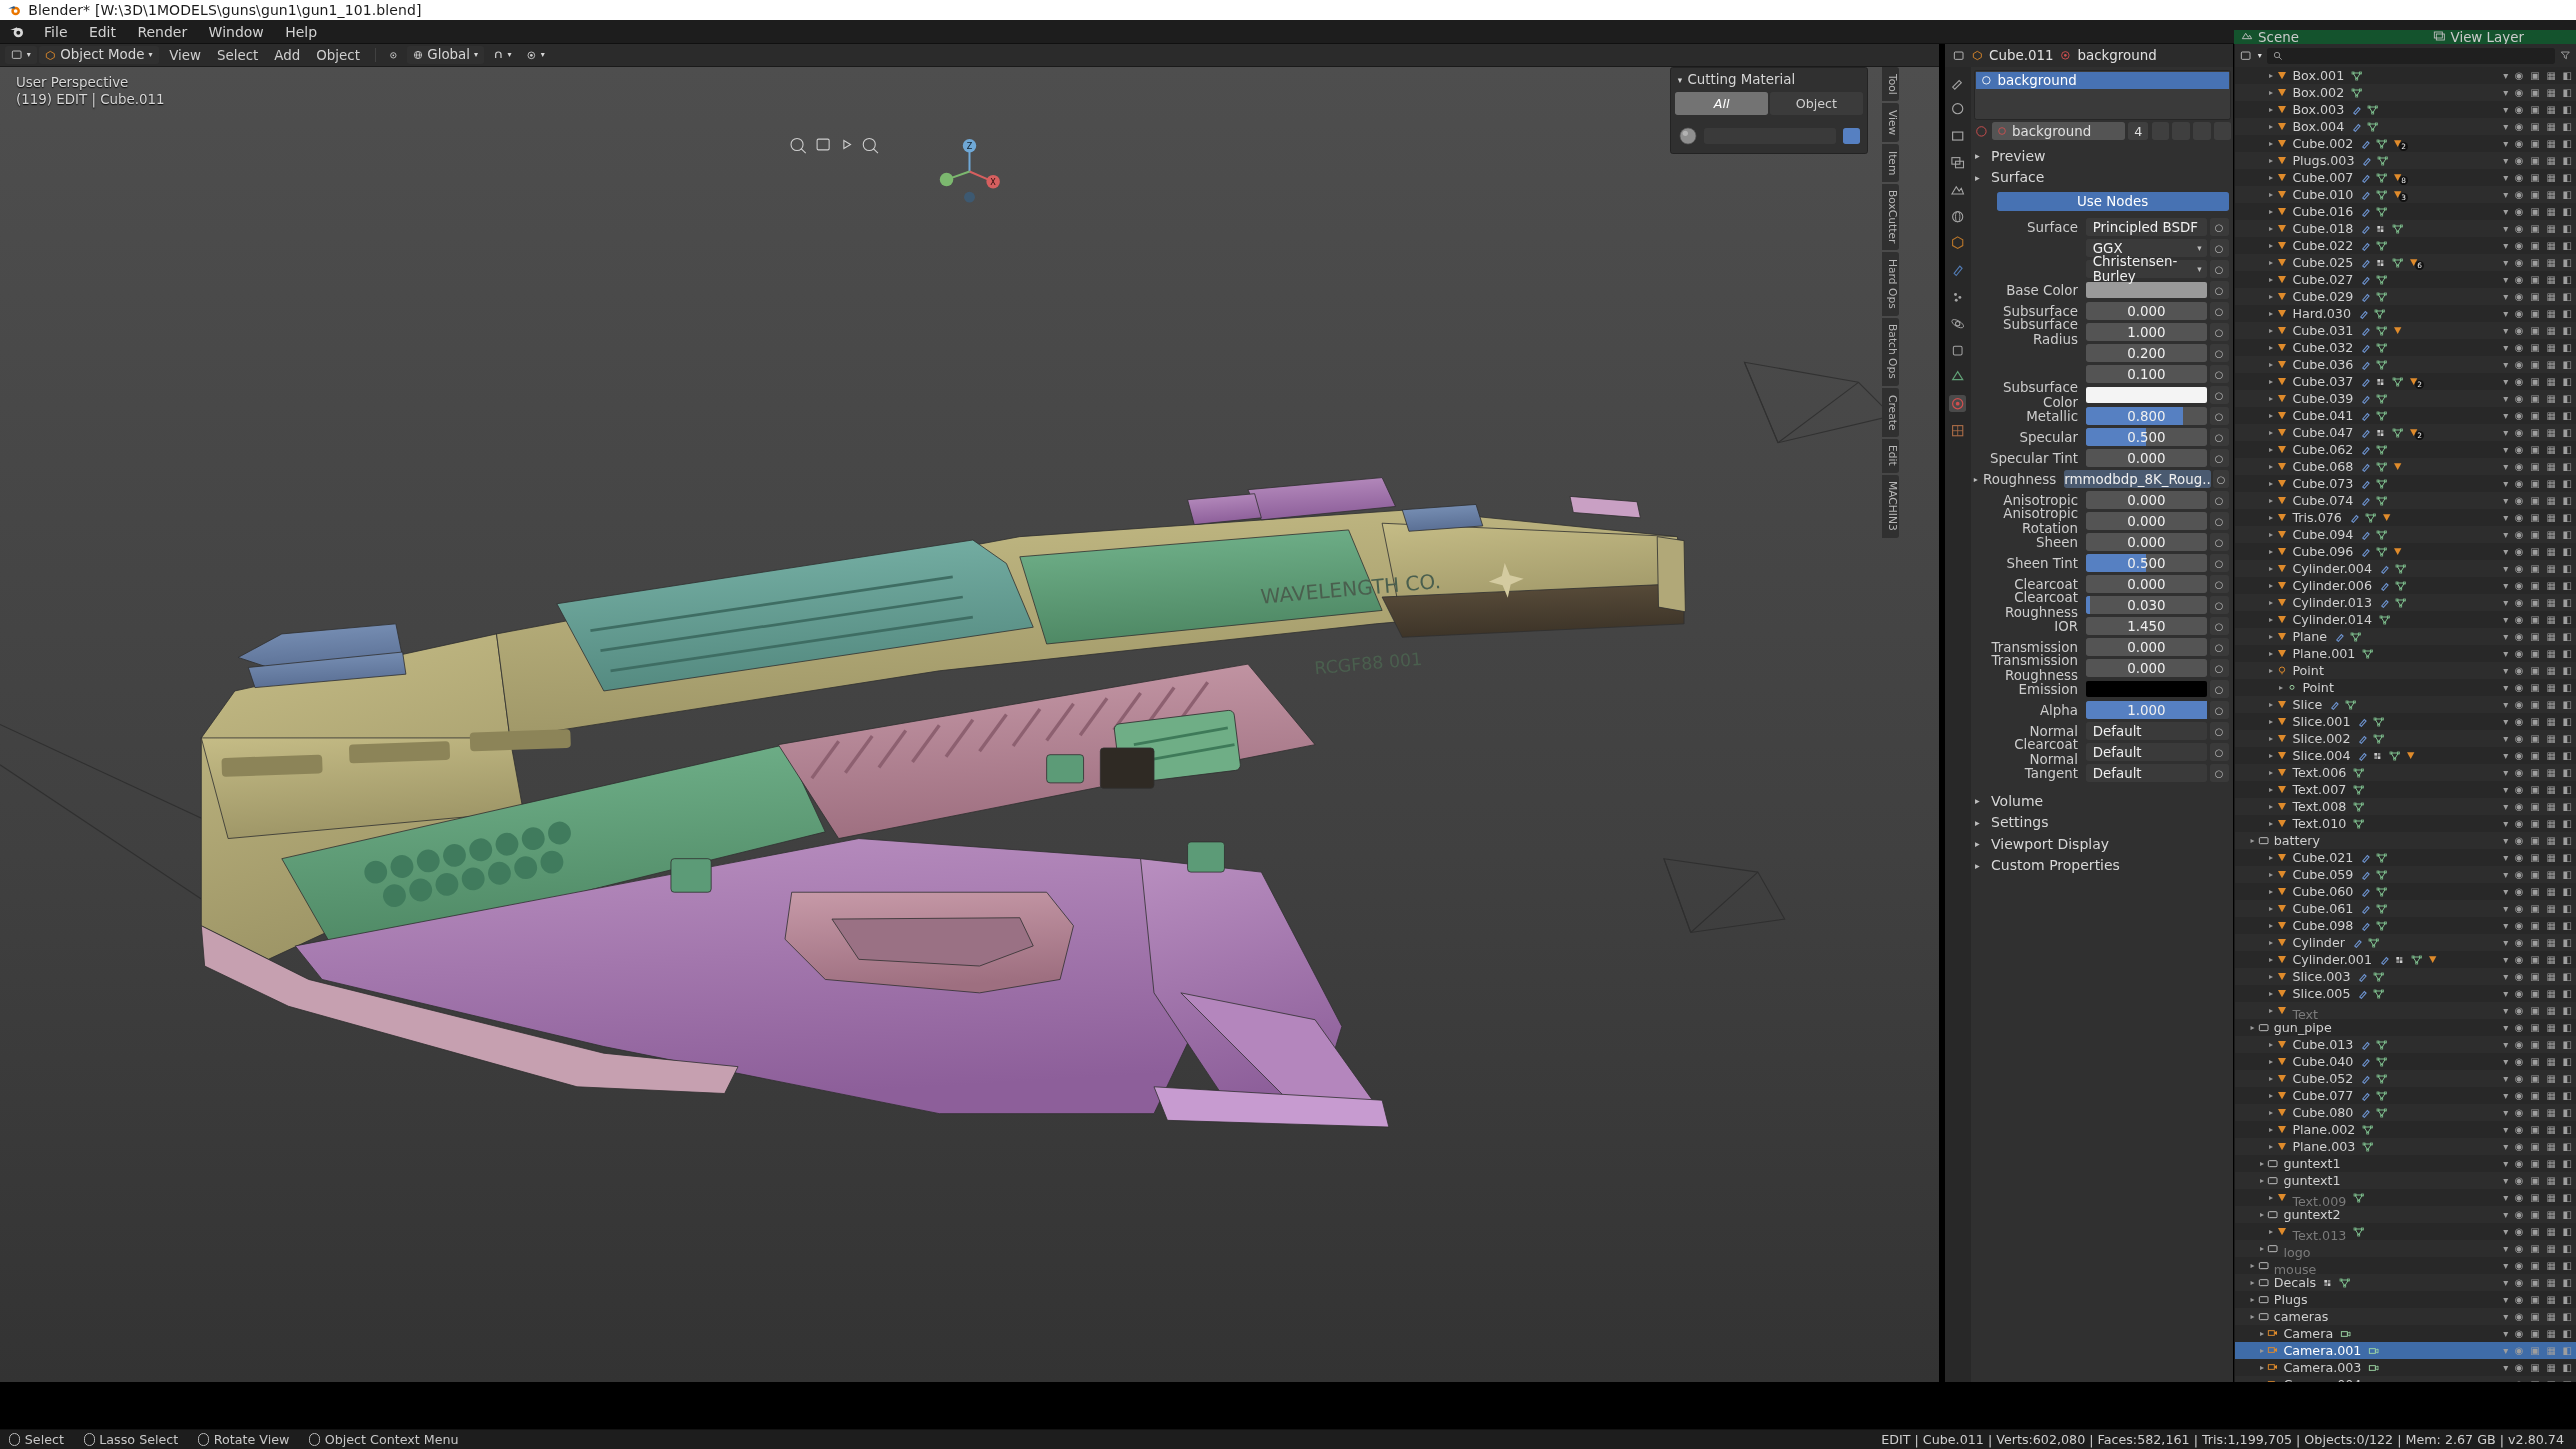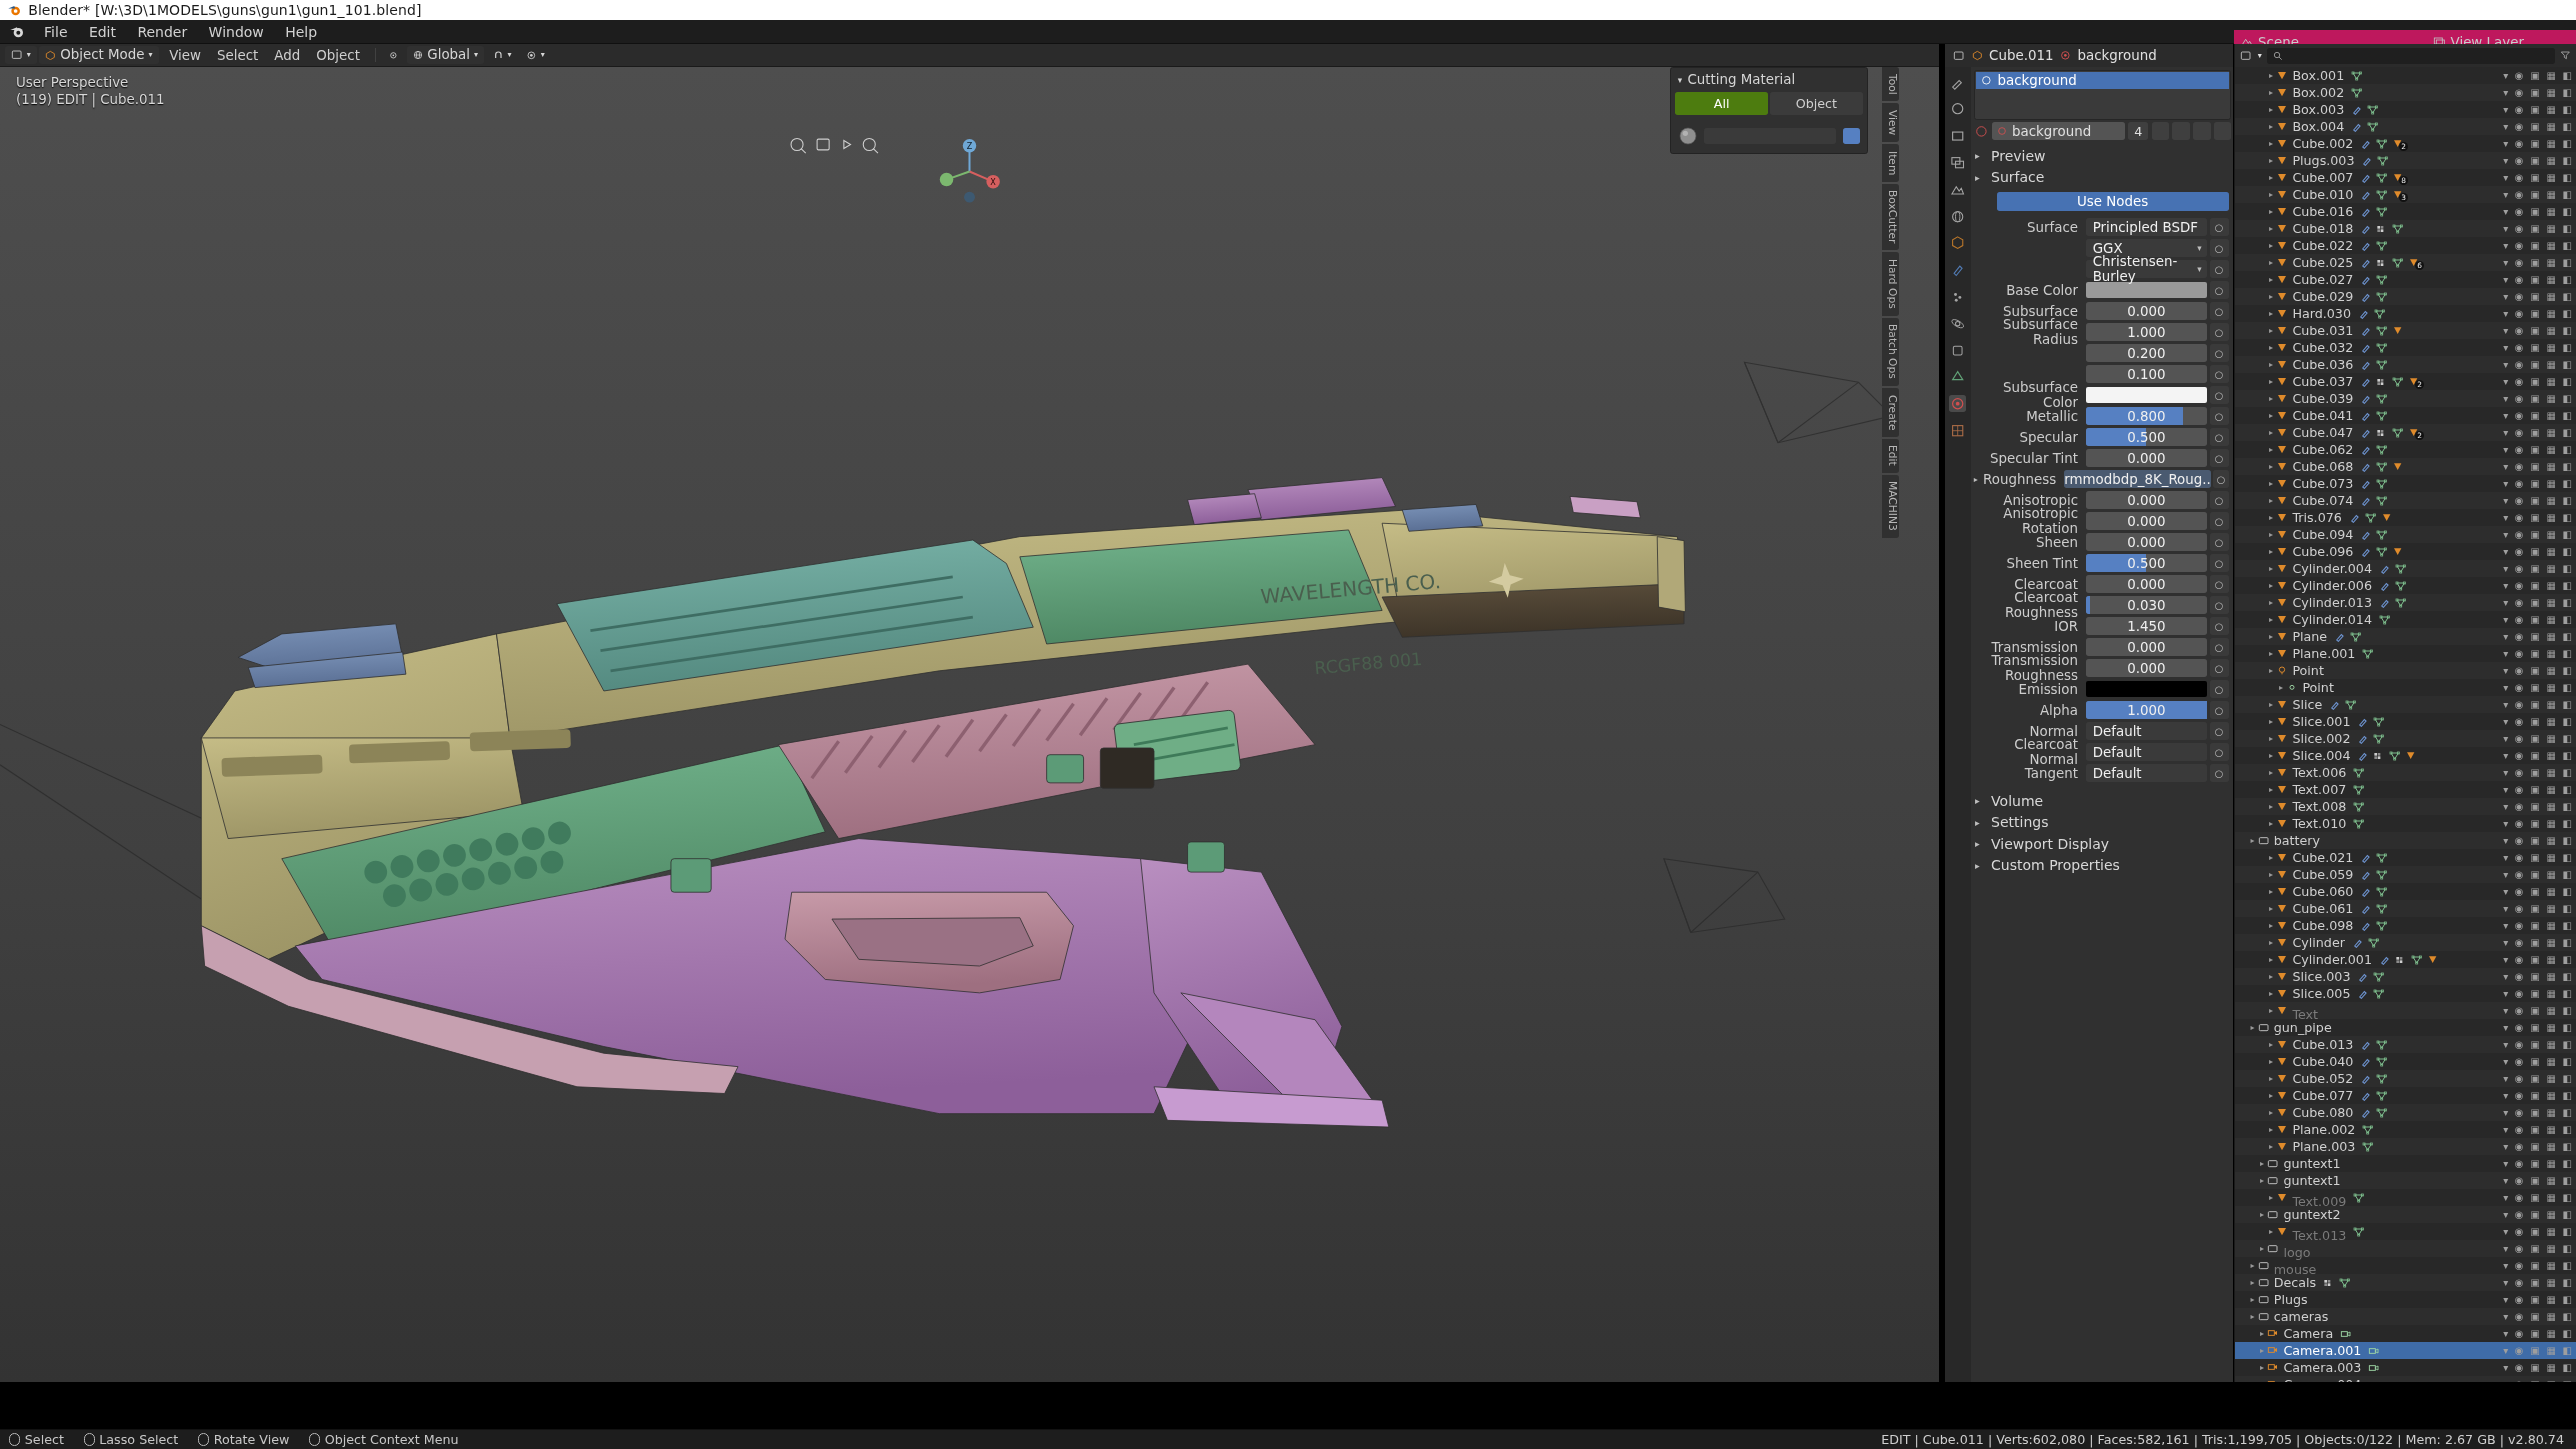--- a/index.html
+++ b/index.html
@@ -52,21 +52,21 @@
             text-shadow:0 0.7px 1.3px #000; line-height:17.4px;}
   
   #npanel{
     position:absolute; left:1670px; top:67px; width:198px;
     background:#303030; border:0.7px solid #232323; border-radius:2.7px;
     font-size:12.7px; color:#d5d5d5;
   }
   #npanel .nhead{padding:4px 6.7px;font-size:13.4px;display:flex;align-items:center;gap:5.4px;}
   .segbtns{display:flex;margin:1.3px 4px 4px 4px;gap:1.3px;}
   .segbtns div{flex:1;text-align:center;padding:4px 0;font-size:12.7px;border-radius:2.7px;}
-  .seg-a{background:#4d7c0f;color:#fff;}
+  .seg-a{background:#737373;color:#fff;font-style:italic;}
   .seg-b{background:#3b3b3b;color:#cfcfcf;}
   
   #vtabs{
     position:absolute; left:1882px; top:67px; width:17.4px;
     display:flex; flex-direction:column; gap:2px;
   }
   .vtab{
     width:17.4px; background:#303030; color:#b6b6b6; font-size:10.7px;
     writing-mode:vertical-rl; text-align:center; padding:6.7px 0;
     border-radius:0 2.7px 2.7px 0;
@@ -116,22 +116,22 @@
   .orow.sel{background:#3f6ca8;color:#fff;}
   .orow .indent{display:inline-block;}
   .disclose{width:10.7px;text-align:center;font-size:8px;color:#9a9a9a;}
   .otype{width:12px;height:10.7px;margin-right:4px;}
   .oname{white-space:nowrap;}
   .oicons{margin-left:6.7px;display:flex;align-items:center;gap:4.7px;}
   .orighticons{position:absolute;right:4px;display:flex;gap:6.7px;align-items:center;color:#9e9e9e;font-size:10px;}
   .dim{color:#7b7b7b;margin-top:8px;}
   
   #scenebar{
-    position:absolute;left:2234px;top:30px;width:342px;height:24px;background:#be185d;
-    display:flex;align-items:center;gap:5.4px;padding:0 6.7px;font-size:13.4px;color:#cbcbcb;
+    position:absolute;left:2234px;top:30px;width:342px;height:24px;background:#14532d;
+    display:flex;align-items:flex-start;gap:5.4px;padding:0 6.7px;font-size:13.4px;color:#cbcbcb;
   }
   
   #statusbar{
     position:absolute;left:0;bottom:0;width:2576px;height:20px;background:#1d1d1d;
     display:flex;align-items:center;font-size:12.7px;color:#c7c7c7;padding-left:9.4px;gap:17.4px;
     border-top:0.7px solid #121212;
   }
   #statusbar .stat{display:flex;align-items:center;gap:4.7px;}
   #statusright{position:absolute;right:12px;font-size:12.7px;color:#cfcfcf;}
   .mouseicon{width:10.7px;height:13.4px;border:1.1px solid #b9b9b9;border-radius:5.4px;display:inline-block;}

